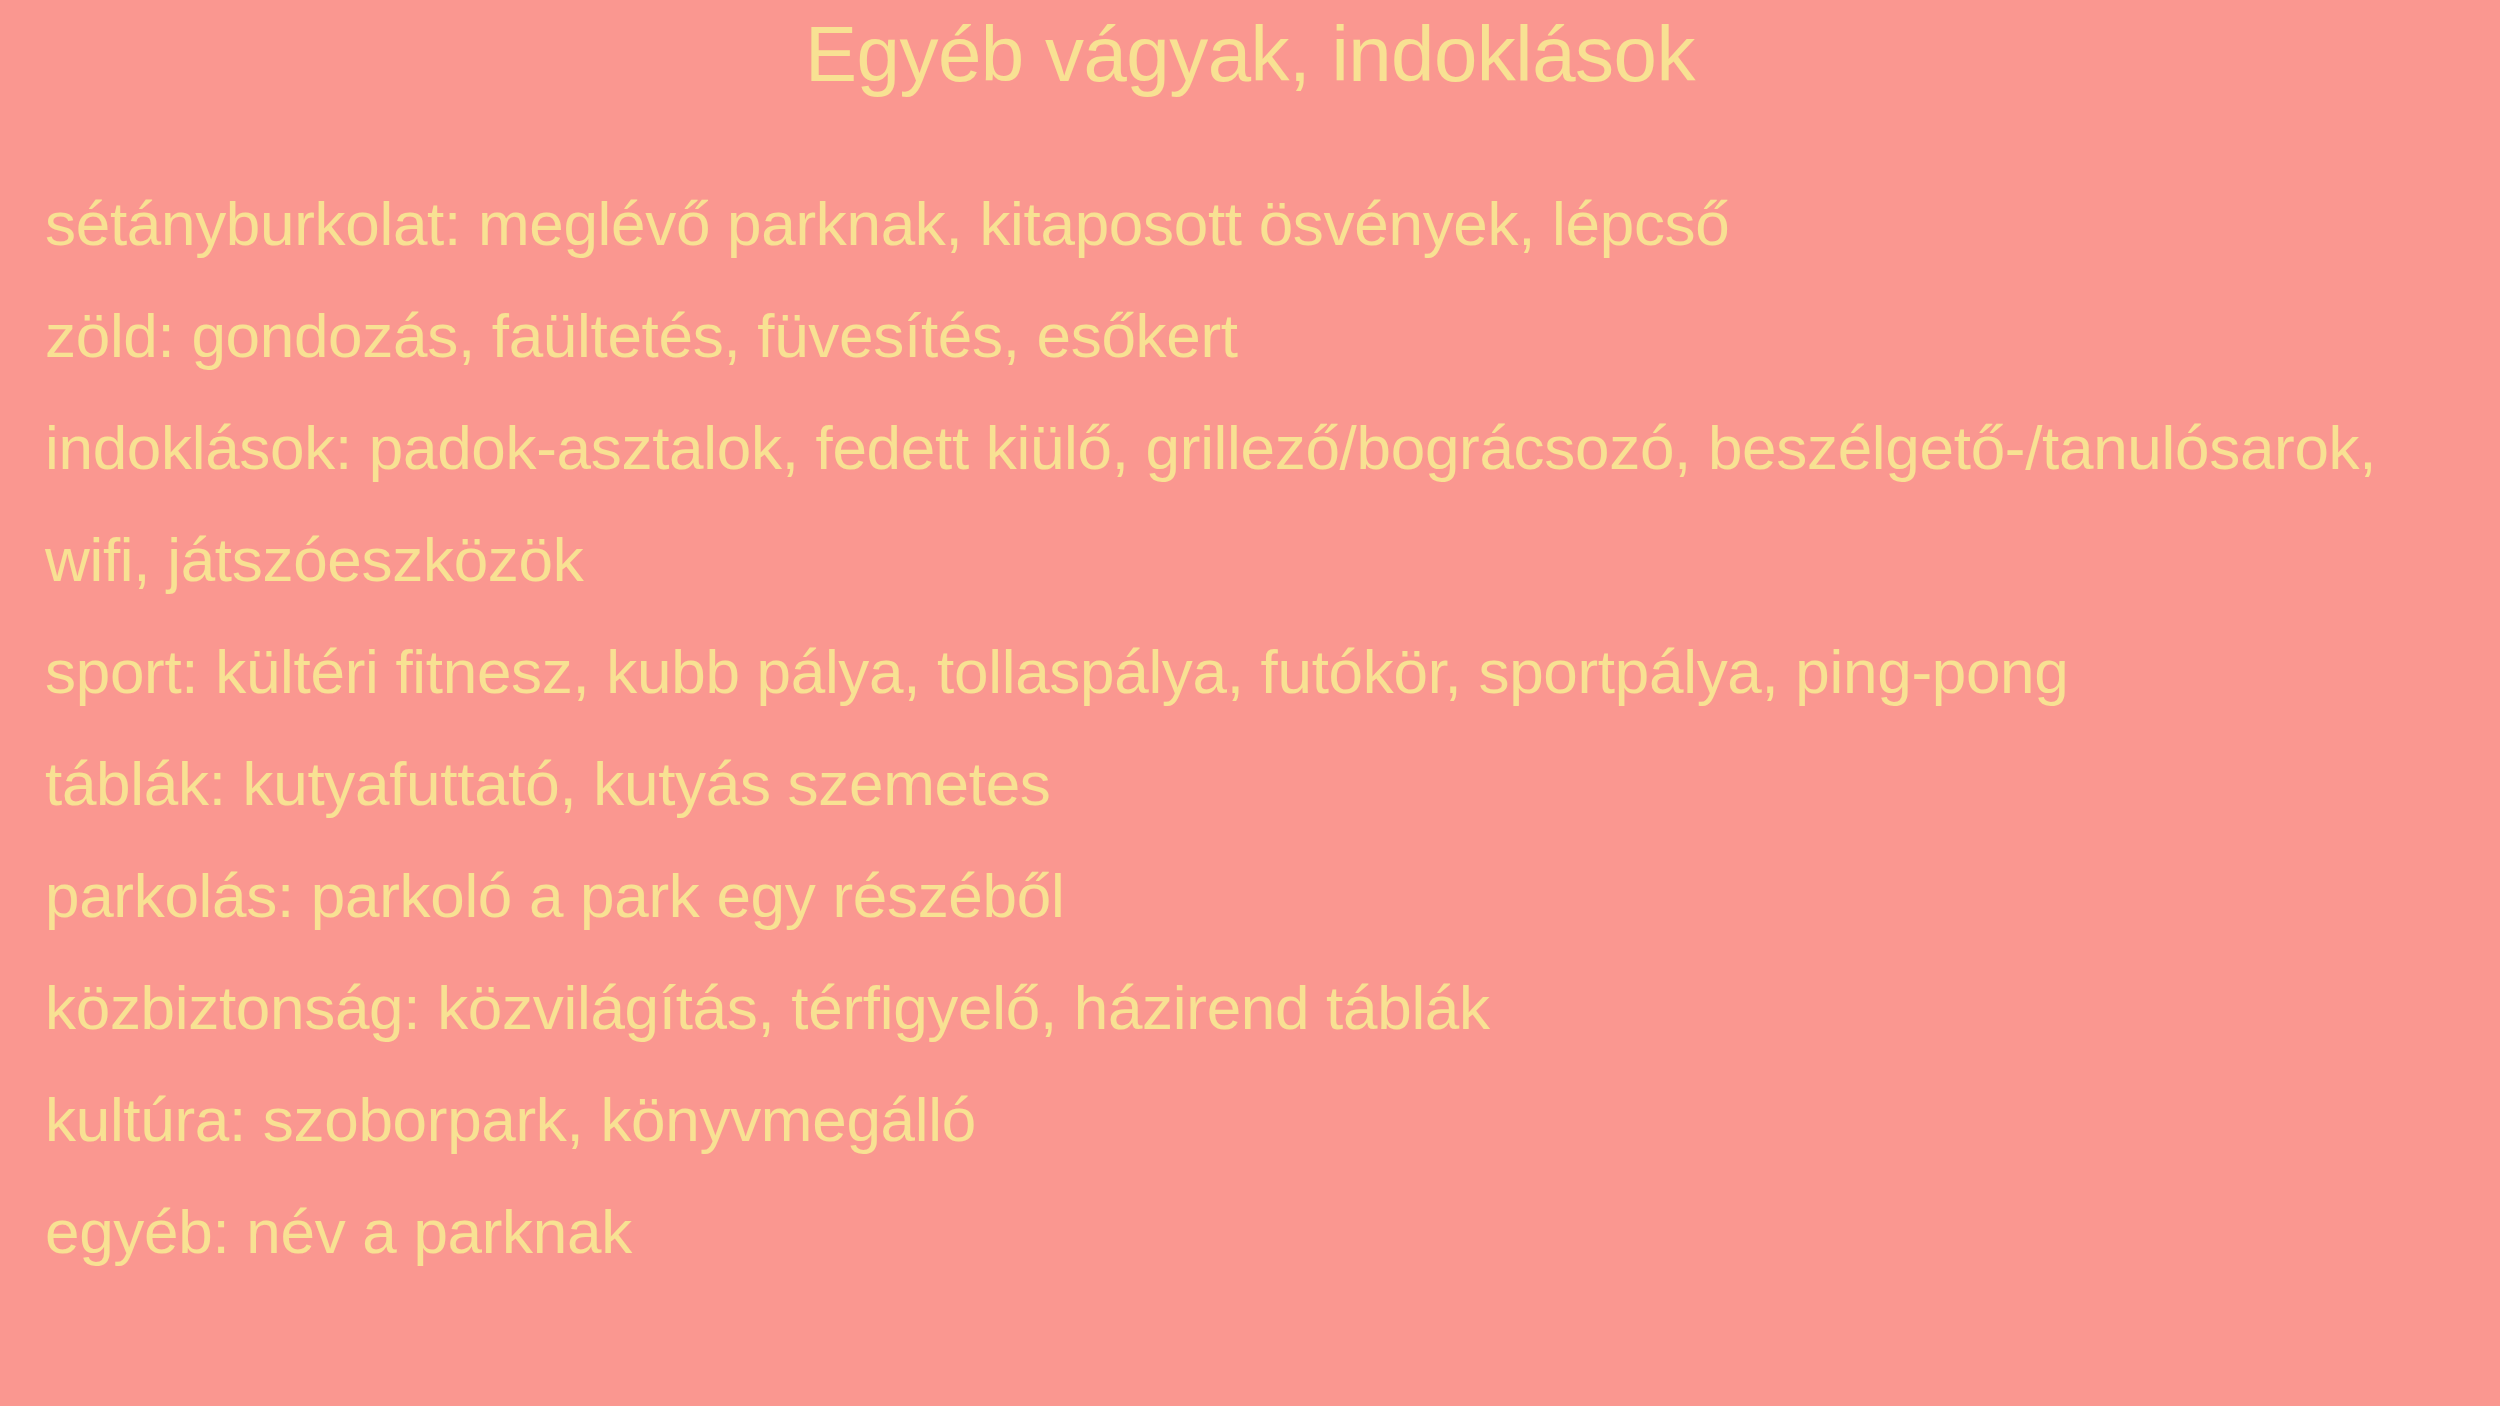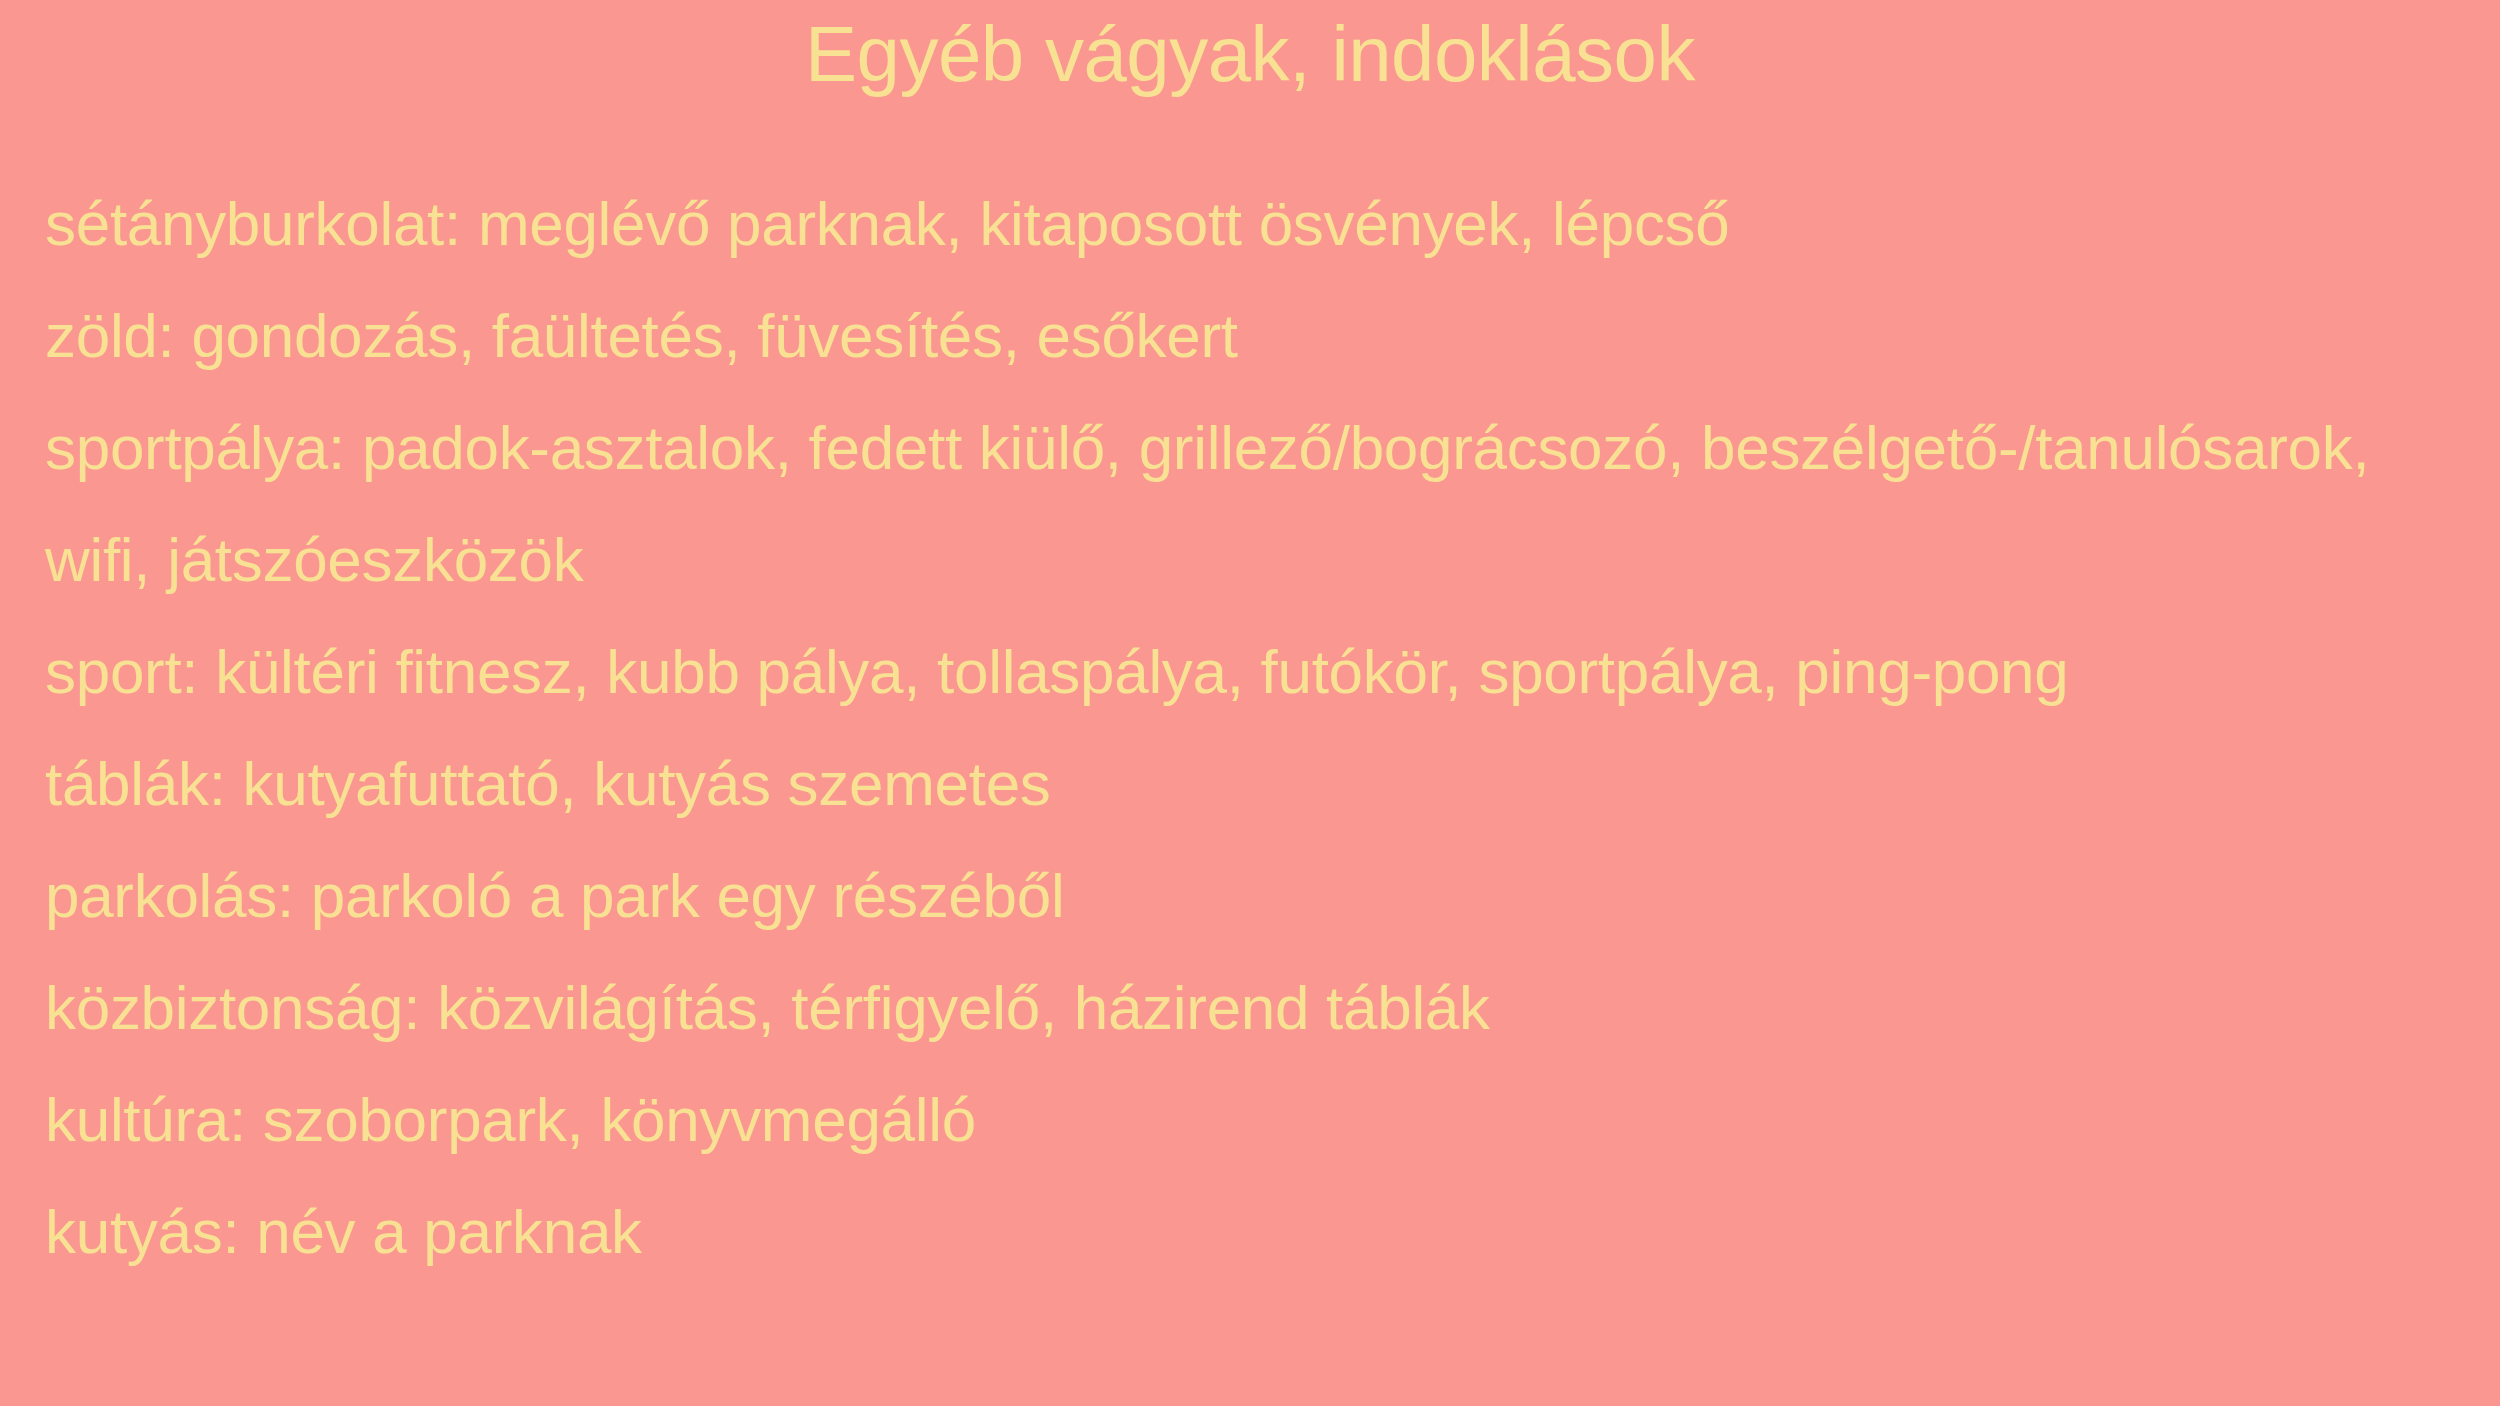--- a/index.html
+++ b/index.html
@@ -69,21 +69,21 @@
 
     <li class="body-item" style="color: rgb(248, 225, 147);">
       <span class="lead">sétányburkolat:</span><span class="rest"> meglévő parknak, kitaposott ösvények, lépcső</span>
     </li>
 
     <li class="body-item" style="color: rgb(248, 225, 147);">
       <span class="lead">zöld</span><span class="rest">: gondozás, faültetés, füvesítés, esőkert</span>
     </li>
 
     <li class="body-item" style="color: rgb(248, 225, 147);">
-      <span class="lead">sportpálya</span><span class="rest">: padok-asztalok, fedett kiülő, grillező/bográcsozó, beszélgető-/tanulósarok, wifi, játszóeszközök</span>
+      <span class="lead">indoklások</span><span class="rest">: padok-asztalok, fedett kiülő, grillező/bográcsozó, beszélgető-/tanulósarok, wifi, játszóeszközök</span>
     </li>
 
     <li class="body-item" style="color: rgb(248, 225, 147);">
       <span class="lead">sport</span><span class="rest">: kültéri fitnesz, kubb pálya, tollaspálya, futókör, sportpálya, ping-pong</span>
     </li>
 
     <li class="body-item" style="color: rgb(248, 225, 147);">
       <span class="lead">táblák</span><span class="rest">: kutyafuttató, kutyás szemetes</span>
     </li>
 
@@ -94,17 +94,17 @@
     <li class="body-item" style="color: rgb(248, 225, 147);">
       <span class="lead">közbiztonság</span><span class="rest">: közvilágítás, térfigyelő, házirend táblák</span>
     </li>
 
     <li class="body-item" style="color: rgb(248, 225, 147);">
       <span class="lead">kultúra</span><span class="rest">: szoborpark, könyvmegálló</span>
     </li>
 
 
     <li class="body-item" style="color: rgb(248, 225, 147);">
-      <span class="lead">kutyás</span><span class="rest">: név a parknak</span>
+      <span class="lead">egyéb</span><span class="rest">: név a parknak</span>
     </li>
 
   </ul>
 </div>
 
 </body></html>

